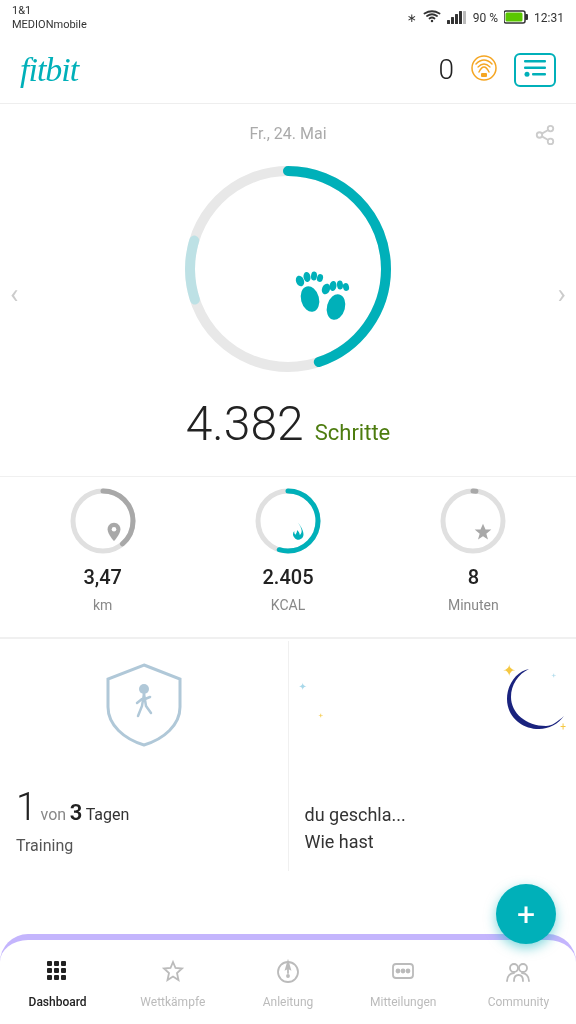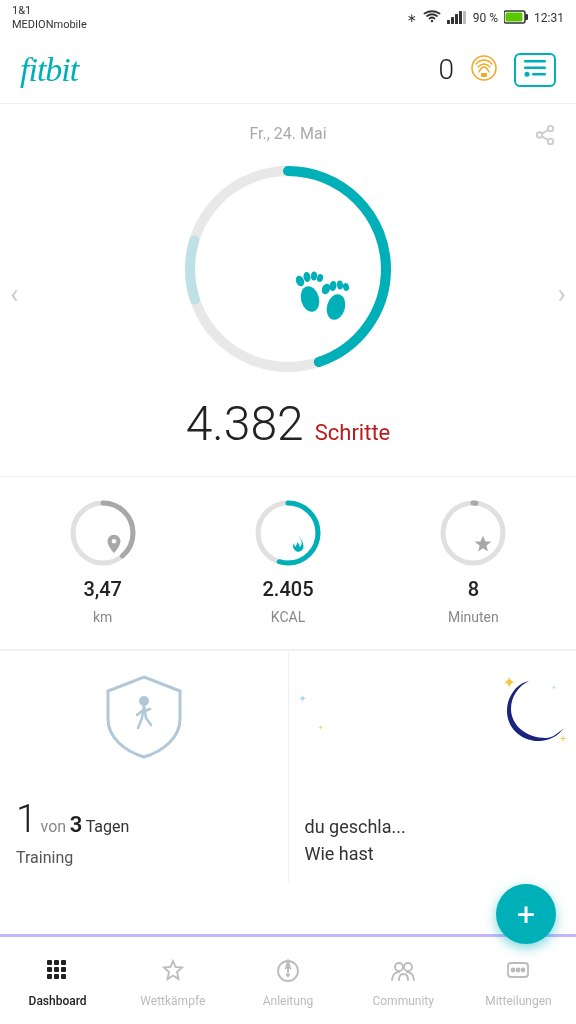--- a/index.html
+++ b/index.html
@@ -113,21 +113,21 @@
       transform: translate(-50%, -50%);
       color: #00B0B9;
       font-size: 52px;
     }
 
     
     .stats-row {
       background: #fff;
       display: flex;
       justify-content: flex-end;
-      padding: 20px 10px 24px;
+      padding: 8px 10px 24px;
       border-top: 1px solid #f0f0f0;
     }
     .stat-item {
       display: flex;
       flex-direction: column;
       align-items: center;
       gap: 8px;
       flex: 1;
     }
     .stat-circle {
@@ -226,25 +226,26 @@
       cursor: pointer;
       z-index: 10;
     }
 
     
     .bottom-nav {
       position: absolute;
       bottom: 0; left: 0; right: 0;
       height: 90px;
       background: #fff;
-      border-top: 3px solid #c4b5fd;
+      border-top: 6px solid #c4b5fd;
       display: flex;
       justify-content: space-around;
       align-items: center;
       padding: 8px 0 4px;
+      border-radius: 28px;
     }
     .nav-item {
       display: flex;
       flex-direction: column;
       align-items: center;
       gap: 4px;
       cursor: pointer;
       flex: 1;
     }
     .nav-icon {
@@ -378,21 +379,21 @@
         <ellipse cx="38" cy="20" rx="4" ry="5.5" transform="rotate(20 38 20)"></ellipse>
         <ellipse cx="45" cy="17" rx="3.5" ry="5" transform="rotate(10 45 17)"></ellipse>
         <ellipse cx="52" cy="16" rx="3" ry="4.5" transform="rotate(-5 52 16)"></ellipse>
         <ellipse cx="58" cy="18" rx="3" ry="4" transform="rotate(-15 58 18)"></ellipse>
       </svg>
     </div>
   </div>
 
   <div>
     <span style="font-size:48px;font-weight:300;color:#222;">4.382</span>
-    <span style="font-size:22px;color:#b91c1c;margin-left:7px;">Schritte</span>
+    <span style="font-size:22px;color:#4d7c0f;margin-left:7px;">Schritte</span>
   </div>
 </div>
 
 <div class="stats-row">
 
   <div class="stat-item">
     <div class="stat-circle">
       <svg width="72" height="72" viewBox="0 0 72 72">
         <circle cx="36" cy="36" r="30" stroke="#e0e0e0" stroke-width="5" fill="none"></circle>
         <circle cx="36" cy="36" r="30" stroke="#A8A8A8" stroke-width="5" fill="none" stroke-dasharray="120 188" stroke-dashoffset="47" stroke-linecap="round" transform="rotate(-90 36 36)"></circle>
@@ -535,35 +536,35 @@
 
         <path d="M13 3 L15 10 L13 9 L11 10 Z" fill="#bbb"></path>
       </svg>
     </div>
     <span class="nav-label">Anleitung</span>
   </div>
 
   <div class="nav-item">
     <div class="nav-icon">
       <svg width="26" height="26" viewBox="0 0 26 26" fill="none" stroke="#bbb" stroke-width="1.8">
+        <rect x="3" y="5" width="20" height="14" rx="3"></rect>
+        <circle cx="8" cy="12" r="1.5" fill="#bbb"></circle>
+        <circle cx="13" cy="12" r="1.5" fill="#bbb"></circle>
+        <circle cx="18" cy="12" r="1.5" fill="#bbb"></circle>
+      </svg>
+    </div>
+    <span class="nav-label">Mitteilungen</span>
+  </div>
+
+  <div class="nav-item">
+    <div class="nav-icon">
+      <svg width="26" height="26" viewBox="0 0 26 26" fill="none" stroke="#bbb" stroke-width="1.8">
         <circle cx="9" cy="9" r="4"></circle>
         <circle cx="18" cy="9" r="4"></circle>
         <path d="M2 22 C2 17 5.5 14 9 14" stroke-linecap="round"></path>
         <path d="M24 22 C24 17 20.5 14 17 14" stroke-linecap="round"></path>
         <path d="M9 22 C9 18 11 16 13.5 16 C16 16 18 18 18 22" stroke-linecap="round"></path>
       </svg>
     </div>
     <span class="nav-label">Community</span>
   </div>
 
-  <div class="nav-item">
-    <div class="nav-icon">
-      <svg width="26" height="26" viewBox="0 0 26 26" fill="none" stroke="#bbb" stroke-width="1.8">
-        <rect x="3" y="5" width="20" height="14" rx="3"></rect>
-        <circle cx="8" cy="12" r="1.5" fill="#bbb"></circle>
-        <circle cx="13" cy="12" r="1.5" fill="#bbb"></circle>
-        <circle cx="18" cy="12" r="1.5" fill="#bbb"></circle>
-      </svg>
-    </div>
-    <span class="nav-label">Mitteilungen</span>
-  </div>
-
 </div>
 
 </body></html>

